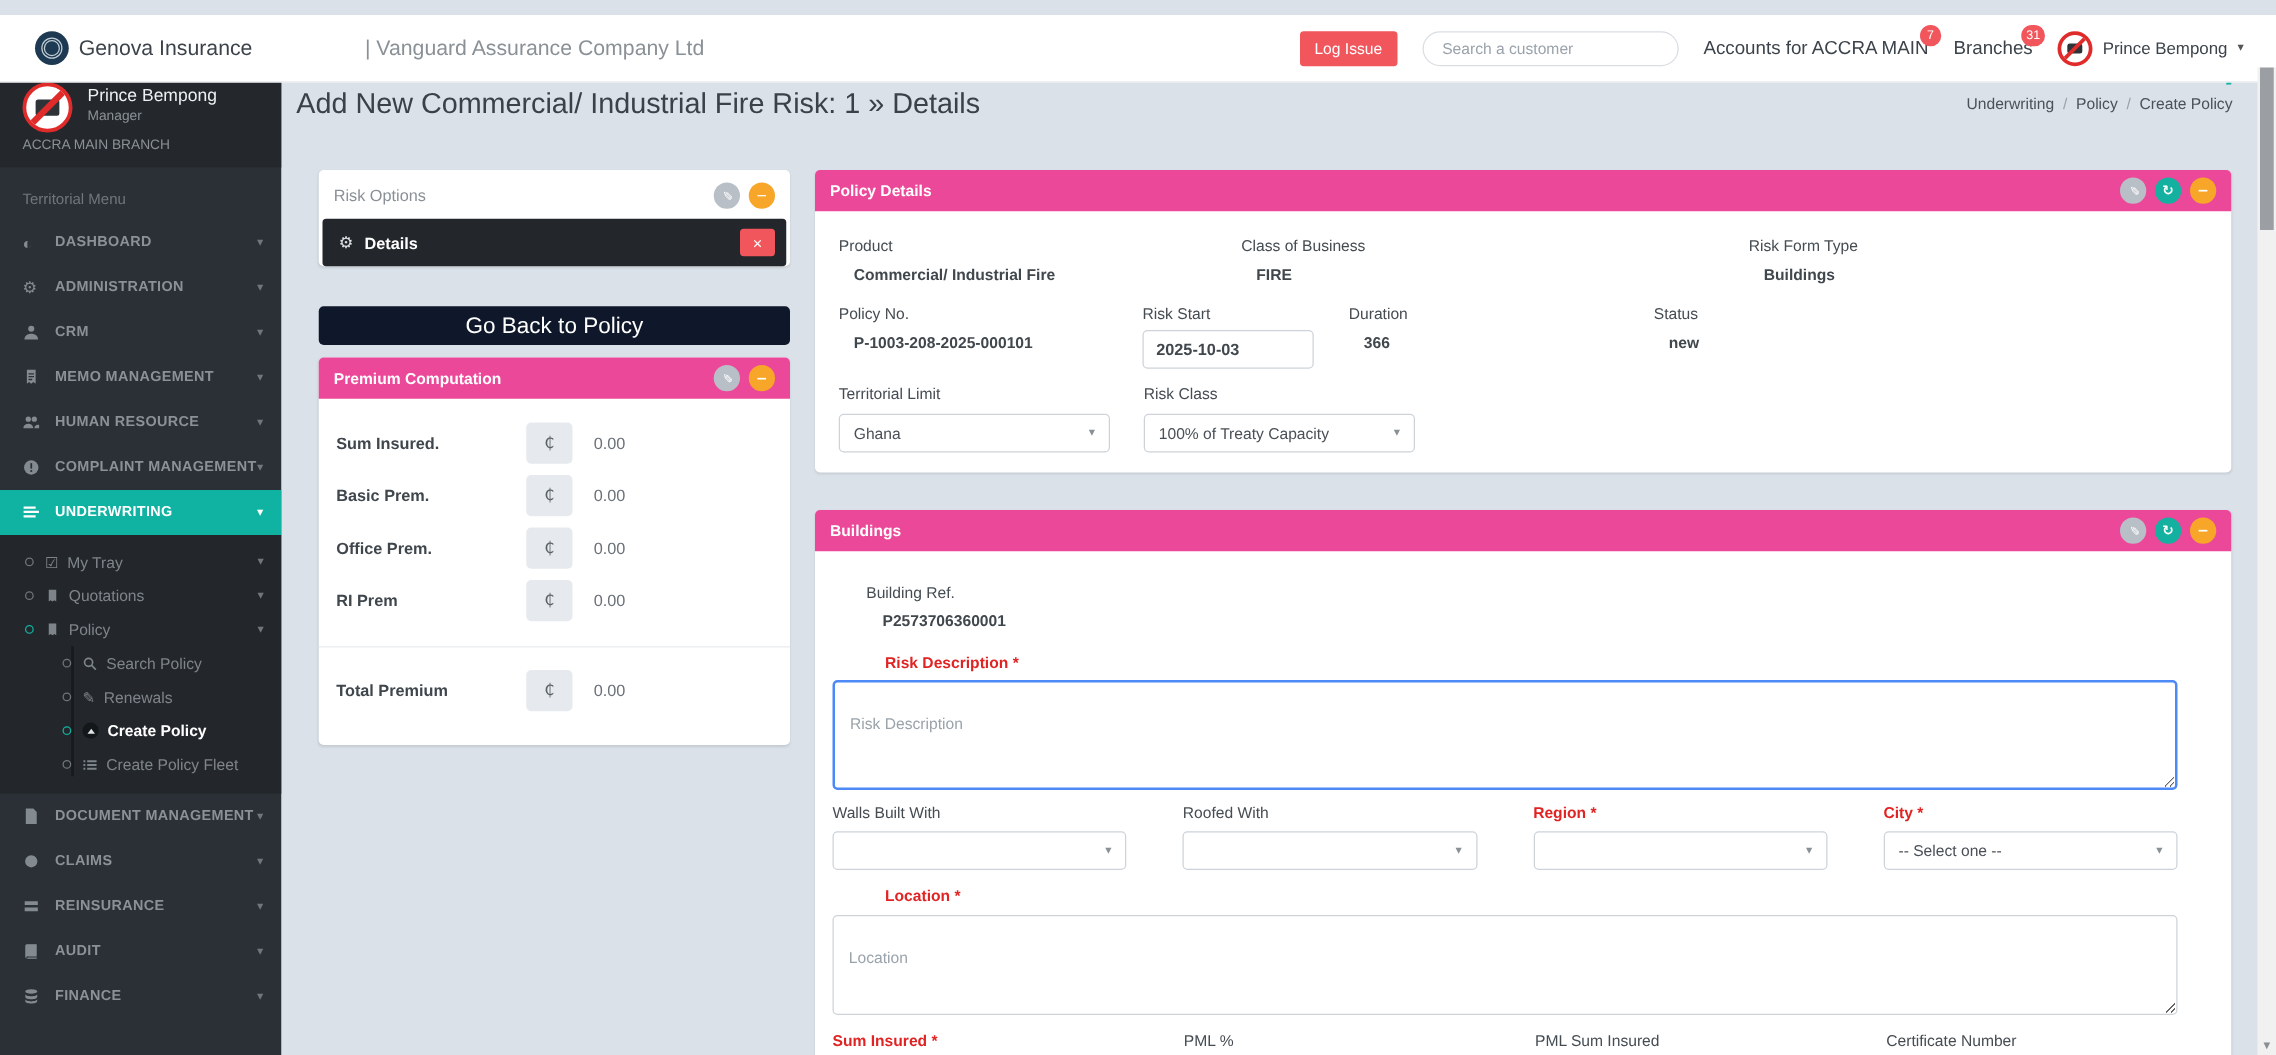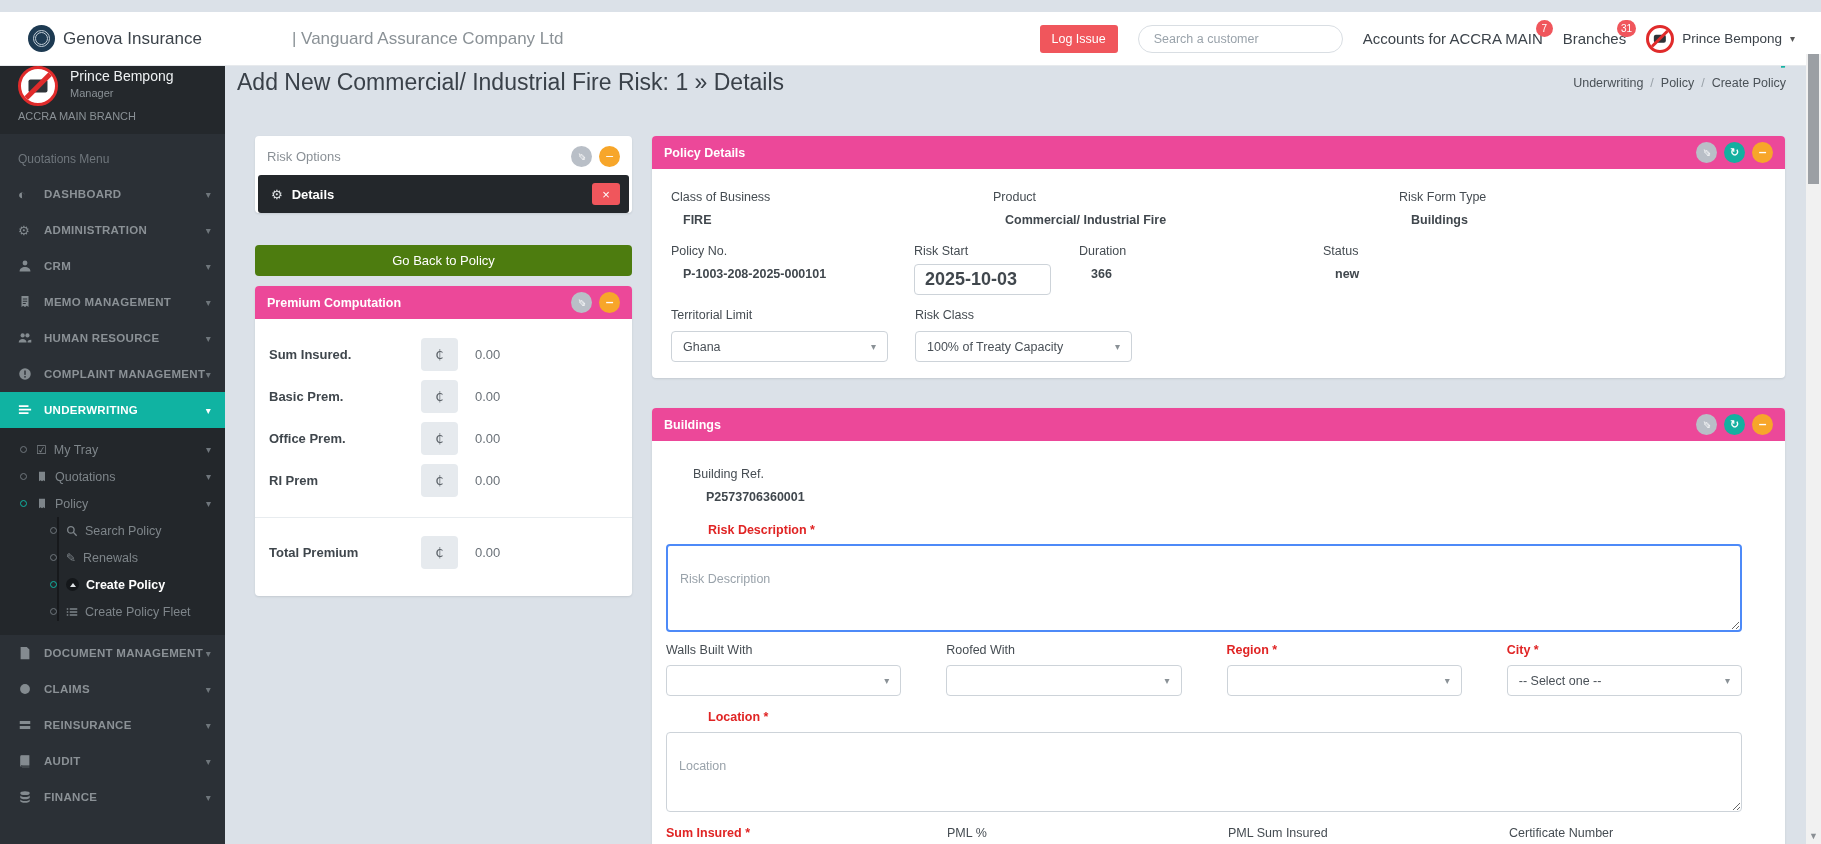--- a/index.html
+++ b/index.html
@@ -90,40 +90,40 @@
   .ic-gray { background:#b9bfc7; } .ic-teal { background:#14b0a0; } .ic-orange { background:#f7a62a; }
   .ic-edit-glyph { display:inline-block; transform:rotate(90deg) scaleX(-1); font-size:10px; }
 
   
   .ro-header { display:flex; align-items:center; padding:10px 12px 8px; color:#8a9096; font-size:13px; }
   .details-bar { margin:0 3px 3px; background:#23272b; border-radius:3px; display:flex; align-items:center;
     padding:0 9px 0 13px; height:38px; color:#fff; font-size:13px; font-weight:bold; cursor:pointer; }
   .db-icon { margin-right:9px; font-size:13px; color:#dfe3e6; font-family:"DejaVu Sans",sans-serif; }
   .x-btn { margin-left:auto; background:#f0565c; color:#fff; border:none; border-radius:3px; width:28px; height:22px;
     font-size:13px; line-height:1; cursor:pointer; font-family:inherit; }
-  .back-btn { margin-top:29px; width:100%; height:31px; background:#4d7c0f; color:#fff; border:none; border-radius:4px;
-    font-size:13px; cursor:pointer; font-family:inherit; }
+  .back-btn { margin-top:29px; width:100%; height:31px; background:#0f172a; color:#fff; border:none; border-radius:4px;
+    font-size:18px; cursor:pointer; font-family:inherit; }
   .premium-card { margin-top:10px; }
   .premium-body { padding:19px 14px 18px; }
   .p-row { display:flex; align-items:center; margin-bottom:9px; }
   .p-label { width:152px; font-size:13px; font-weight:bold; color:#3f464c; }
   .p-box { width:37px; height:33px; background:#e6eaee; border-radius:4px; color:#5a6167; font-size:13px;
     display:flex; align-items:center; justify-content:center; font-family:"DejaVu Sans",sans-serif; }
   .p-val { margin-left:17px; font-size:13px; color:#6a7178; }
   .p-divider { border:none; border-top:1px solid #e8ecef; margin:20px -14px 18px; }
 
   
   .f-label { font-size:12.5px; color:#454c52; }
   .f-value { font-size:12.5px; font-weight:bold; color:#40474d; margin-top:9px; padding-left:12px; }
   .req { color:#e02424; font-weight:bold; }
   .pd-body { padding:21px 16px 16px 19px; }
   .row1 { display:grid; grid-template-columns:322px 406px 1fr; }
   .row2 { display:grid; grid-template-columns:243px 165px 244px 168px 1fr; margin-top:17px; align-items:start; }
   .row3 { display:grid; grid-template-columns:244px 1fr; margin-top:13px; }
-  .text-input { height:31px; border:1px solid #cdd3d9; border-radius:4px; padding:0 10px; font-size:18px;
+  .text-input { height:31px; border:1px solid #cdd3d9; border-radius:4px; padding:0 10px; font-size:13px;
     color:#40474d; font-family:inherit; outline:none; width:100%; }
   .text-input::placeholder { color:#9aa3ab; }
   .date-input { width:137px; margin-top:6px; font-weight:bold; }
   .select { height:31px; border:1px solid #cdd3d9; border-radius:4px; background:#fff; display:flex; align-items:center;
     padding:0 11px; font-size:12.5px; color:#495057; cursor:pointer; margin-top:9px; }
   .select-w { width:217px; }
   .sel-caret { margin-left:auto; font-size:10px; color:#8a9196; }
 
   .buildings-card { margin-top:30px; }
   .b-body { padding:26px 43px 30px 14px; }
@@ -180,21 +180,21 @@
     <div class="profile">
       <div class="profile-top">
         <span class="no-photo av-lg"></span>
         <div>
           <div class="profile-name">Prince Bempong</div>
           <div class="profile-role">Manager</div>
         </div>
       </div>
       <div class="profile-branch">ACCRA MAIN BRANCH</div>
     </div>
-    <div class="nav-label">Quotations Menu</div>
+    <div class="nav-label">Territorial Menu</div>
 
     <div class="menu-item">
       <span class="mi-icon">◐</span>
       <span>DASHBOARD</span>
       <span class="mi-caret">▾</span>
     </div>
     <div class="menu-item">
       <span class="mi-icon">⚙</span>
       <span>ADMINISTRATION</span>
       <span class="mi-caret">▾</span>
@@ -442,26 +442,26 @@
               <span class="icon-circle ic-gray">
                   <span class="ic-edit-glyph">✎</span>
                 </span>
               <span class="icon-circle ic-teal">↻</span>
               <span class="icon-circle ic-orange">−</span>
             </span>
           </div>
           <div class="pd-body">
             <div class="row1">
               <div>
+                <div class="f-label">Product</div>
+                <div class="f-value">Commercial/ Industrial Fire</div>
+              </div>
+              <div>
                 <div class="f-label">Class of Business</div>
                 <div class="f-value">FIRE</div>
-              </div>
-              <div>
-                <div class="f-label">Product</div>
-                <div class="f-value">Commercial/ Industrial Fire</div>
               </div>
               <div>
                 <div class="f-label">Risk Form Type</div>
                 <div class="f-value">Buildings</div>
               </div>
             </div>
             <div class="row2">
               <div>
                 <div class="f-label">Policy No.</div>
                 <div class="f-value">P-1003-208-2025-000101</div>

